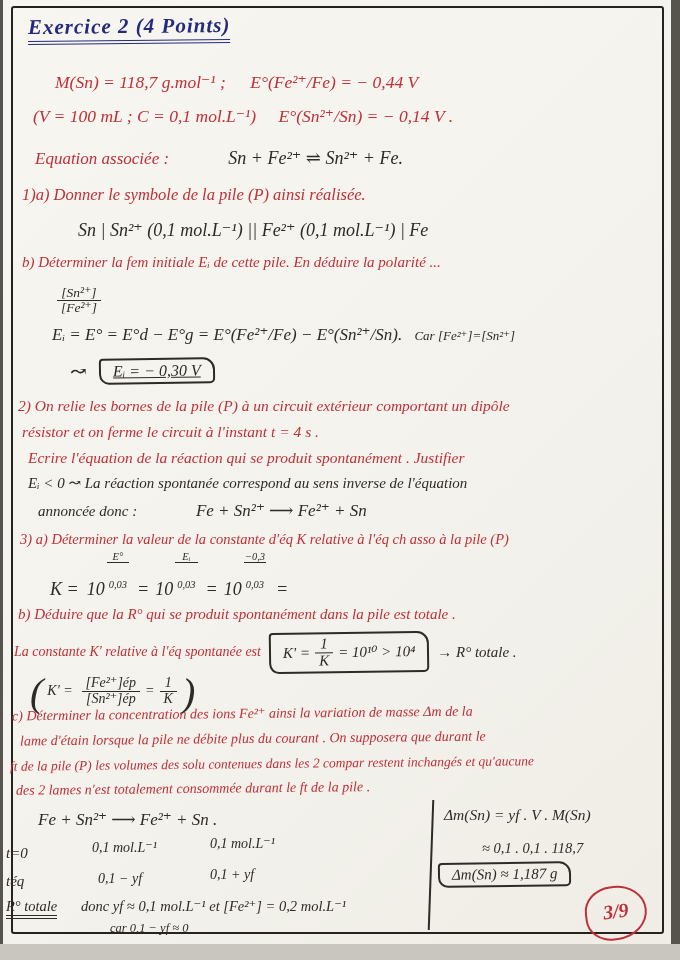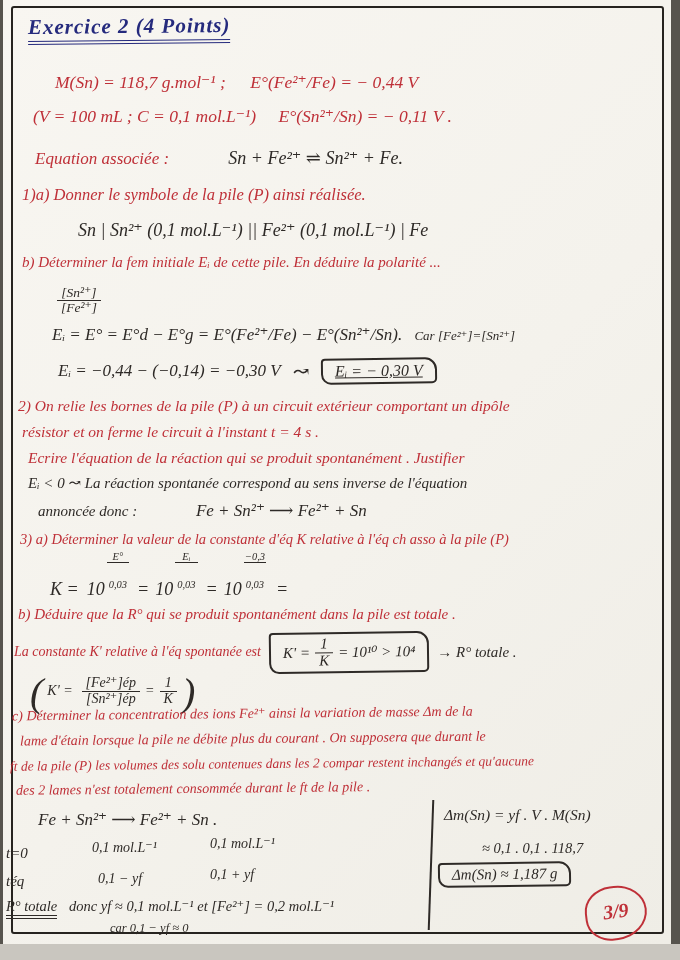--- a/index.html
+++ b/index.html
@@ -63,21 +63,21 @@
 <div class="frame"></div>
 
 <div class="line blue title" style="left:28px;top:14px;">Exercice 2 (4 Points)</div>
 
 <div class="line red" style="left:55px;top:72px;font-size:17.5px;">
   <span>M(Sn) = 118,7 g.mol⁻¹ ;</span>
   <span style="margin-left:20px;">E°(Fe²⁺/Fe) = − 0,44 V</span>
 </div>
 <div class="line red" style="left:33px;top:106px;font-size:17.5px;">
   <span>(V = 100 mL ;  C = 0,1 mol.L⁻¹)</span>
-  <span style="margin-left:18px;">E°(Sn²⁺/Sn) = − 0,11 V .</span>
+  <span style="margin-left:18px;">E°(Sn²⁺/Sn) = − 0,14 V .</span>
 </div>
 <div class="line" style="left:35px;top:148px;font-size:17px;">
   <span class="red">Equation associée :</span>
   <span class="ink" style="margin-left:55px;font-size:18px;">Sn + Fe²⁺ ⇌ Sn²⁺ + Fe.</span>
 </div>
 
 <div class="line red" style="left:22px;top:186px;font-size:16.5px;">1)a) Donner le symbole de la pile (P) ainsi réalisée.</div>
 <div class="line ink" style="left:78px;top:220px;font-size:18px;">Sn | Sn²⁺ (0,1 mol.L⁻¹) || Fe²⁺ (0,1 mol.L⁻¹) |  Fe</div>
 
 <div class="line red" style="left:22px;top:254px;font-size:15px;">b) Déterminer la fem initiale Eᵢ de cette pile. En déduire la polarité ...</div>
@@ -85,21 +85,20 @@
   <span class="frac" style="font-size:13.5px;">
     <span class="num">[Sn²⁺]</span>
     <span class="den">[Fe²⁺]</span>
   </span>
 </div>
 <div class="line ink" style="left:52px;top:325px;font-size:17px;">
   <span>Eᵢ = E° = E°d − E°g = E°(Fe²⁺/Fe) − E°(Sn²⁺/Sn).</span>
   <span style="font-size:13px;margin-left:8px;">Car [Fe²⁺]=[Sn²⁺]</span>
 </div>
 <div class="line ink row" style="left:58px;top:358px;font-size:17px;">
-  <span>Eᵢ = −0,44 − (−0,14) = −0,30 V</span>
   <span class="arrow-sq">↝</span>
   <span class="hbox" style="font-size:16px;"><span class="u">Eᵢ = − 0,30 V</span></span>
 </div>
 
 <div class="line red" style="left:18px;top:397px;font-size:15.5px;">2) On relie les bornes de la pile (P) à un circuit extérieur comportant un dipôle</div>
 <div class="line red" style="left:22px;top:423px;font-size:15.5px;">résistor et on ferme le circuit à l'instant t = 4 s .</div>
 <div class="line red" style="left:28px;top:449px;font-size:15.5px;">Ecrire l'équation de la réaction qui se produit spontanément . Justifier</div>
 <div class="line ink" style="left:28px;top:475px;font-size:15px;">Eᵢ &lt; 0 ↝ La réaction spontanée correspond au sens inverse de l'équation</div>
 <div class="line ink" style="left:38px;top:501px;font-size:15px;">
   <span>annoncée donc :</span>
@@ -164,21 +163,21 @@
 
 <div class="line ink" style="left:38px;top:810px;font-size:17px;">Fe + Sn²⁺ ⟶ Fe²⁺ + Sn .</div>
 <div class="line ink" style="left:6px;top:845px;font-size:15px;">t=0</div>
 <div class="line ink" style="left:92px;top:840px;font-size:14px;">0,1 mol.L⁻¹</div>
 <div class="line ink" style="left:210px;top:836px;font-size:14px;">0,1 mol.L⁻¹</div>
 <div class="line ink" style="left:6px;top:873px;font-size:15px;">téq</div>
 <div class="line ink" style="left:98px;top:871px;font-size:14px;">0,1 − yf</div>
 <div class="line ink" style="left:210px;top:867px;font-size:14px;">0,1 + yf</div>
 <div class="line ink" style="left:6px;top:898px;font-size:14.5px;">
   <span class="dblu">R° totale</span>
-  <span style="margin-left:8px;">donc yf ≈ 0,1 mol.L⁻¹ et [Fe²⁺] = 0,2 mol.L⁻¹</span>
+  <span style="margin-left:20px;">donc yf ≈ 0,1 mol.L⁻¹ et [Fe²⁺] = 0,2 mol.L⁻¹</span>
 </div>
 <div class="line ink" style="left:110px;top:921px;font-size:12.5px;">car 0,1 − yf ≈ 0</div>
 
 <div class="divider"></div>
 <div class="line ink" style="left:444px;top:806px;font-size:15.5px;">Δm(Sn) = yf . V . M(Sn)</div>
 <div class="line ink" style="left:482px;top:840px;font-size:14.5px;">≈ 0,1 . 0,1 . 118,7</div>
 <div class="line" style="left:438px;top:862px;">
   <span class="hbox" style="font-size:15px;">Δm(Sn) ≈ 1,187 g</span>
 </div>
 

